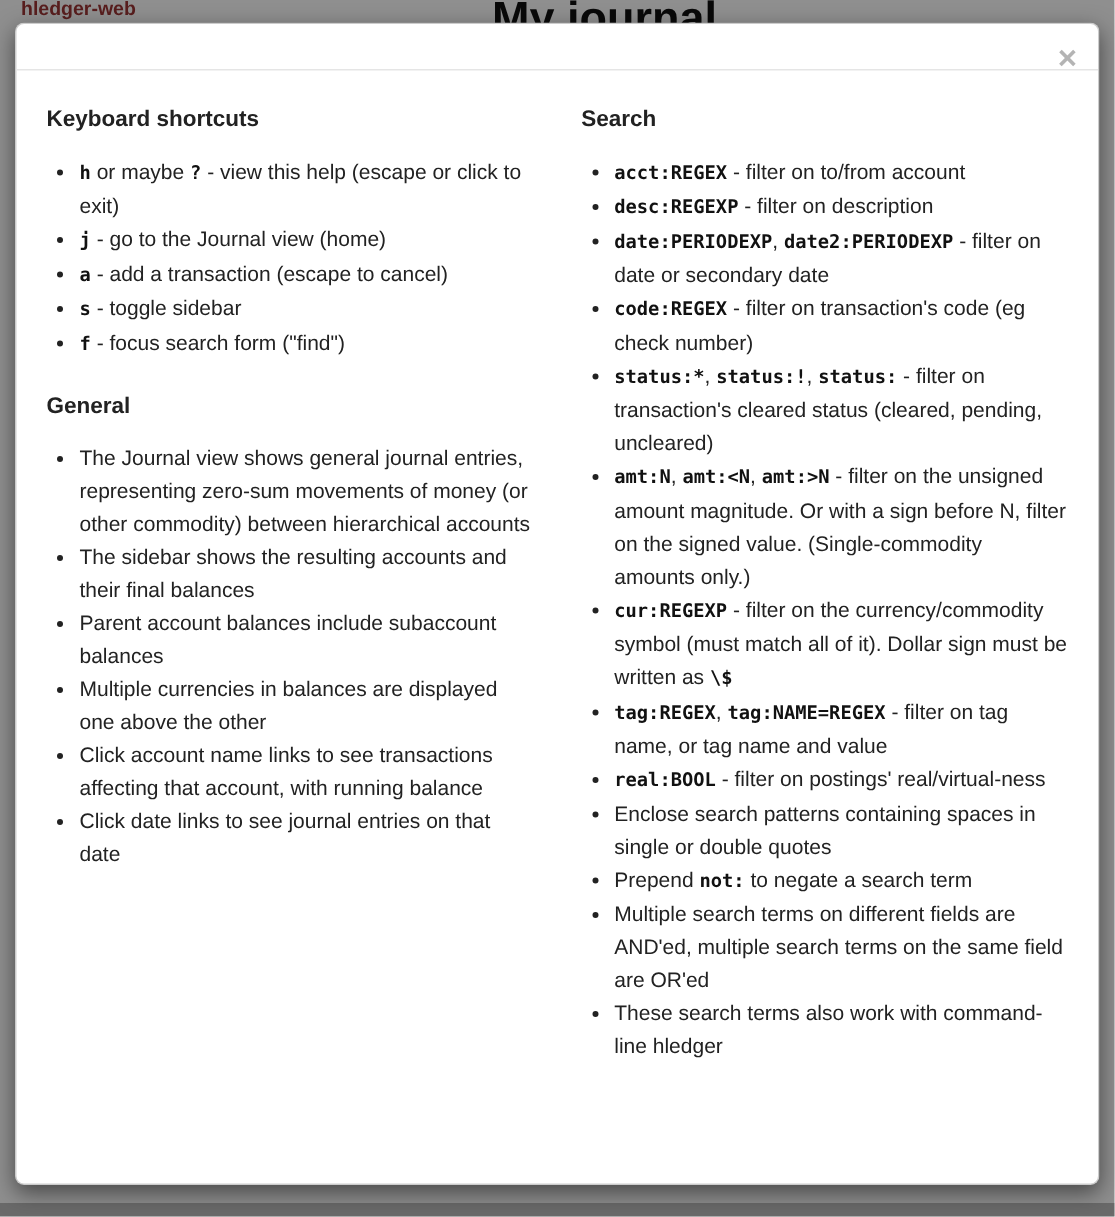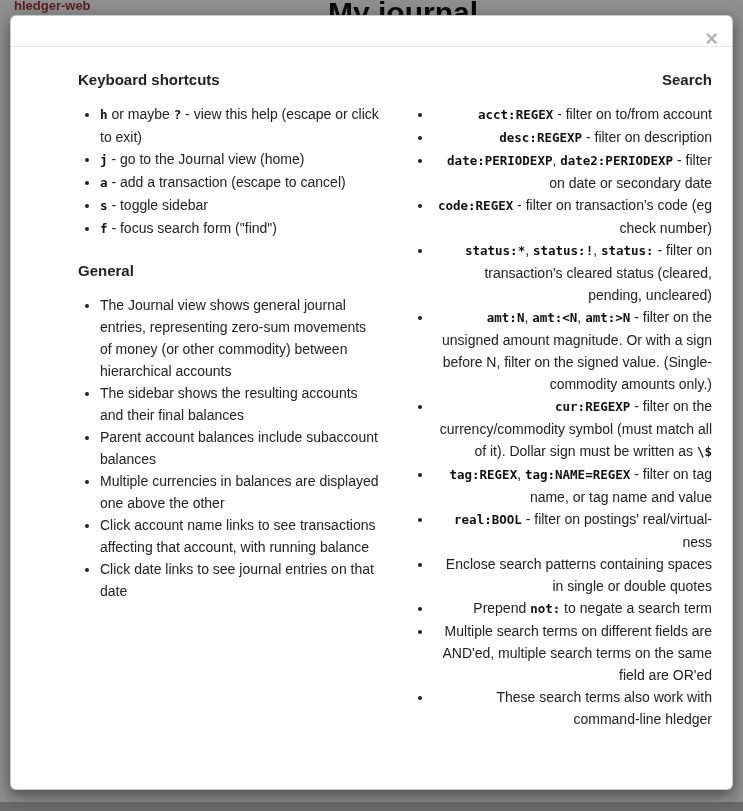--- a/index.html
+++ b/index.html
@@ -53,25 +53,24 @@
     font-size: 22px; font-weight: bold; line-height: 1;
     color: #b4b4b4; cursor: pointer;
     font-family: "Liberation Sans", sans-serif;
   }
   .modal-body {
     display: flex;
     padding: 20px 20px 26px;
     color: #222;
     font-size: 14px;
     line-height: 22px;
-    margin-left: 47px;
   }
   .help-col { flex: 1 1 50%; min-width: 0; }
   .help-col:first-child { padding-right: 16px; }
-  .help-col + .help-col { padding-left: 16px; text-align: right; }
+  .help-col + .help-col { padding-left: 16px; }
   .help-col h4.section-heading {
     font-size: 15px; font-weight: bold; color: #222;
     margin: 20px 0 12px;
   }
   .help-col h4.section-heading:first-child { margin-top: 2px; }
   .help-col ul { margin: 0 0 4px; padding-left: 22px; list-style: disc; }
   .help-col li { margin: 0; }
   code {
     font-family: "DejaVu Sans Mono", monospace;
     font-weight: bold;

